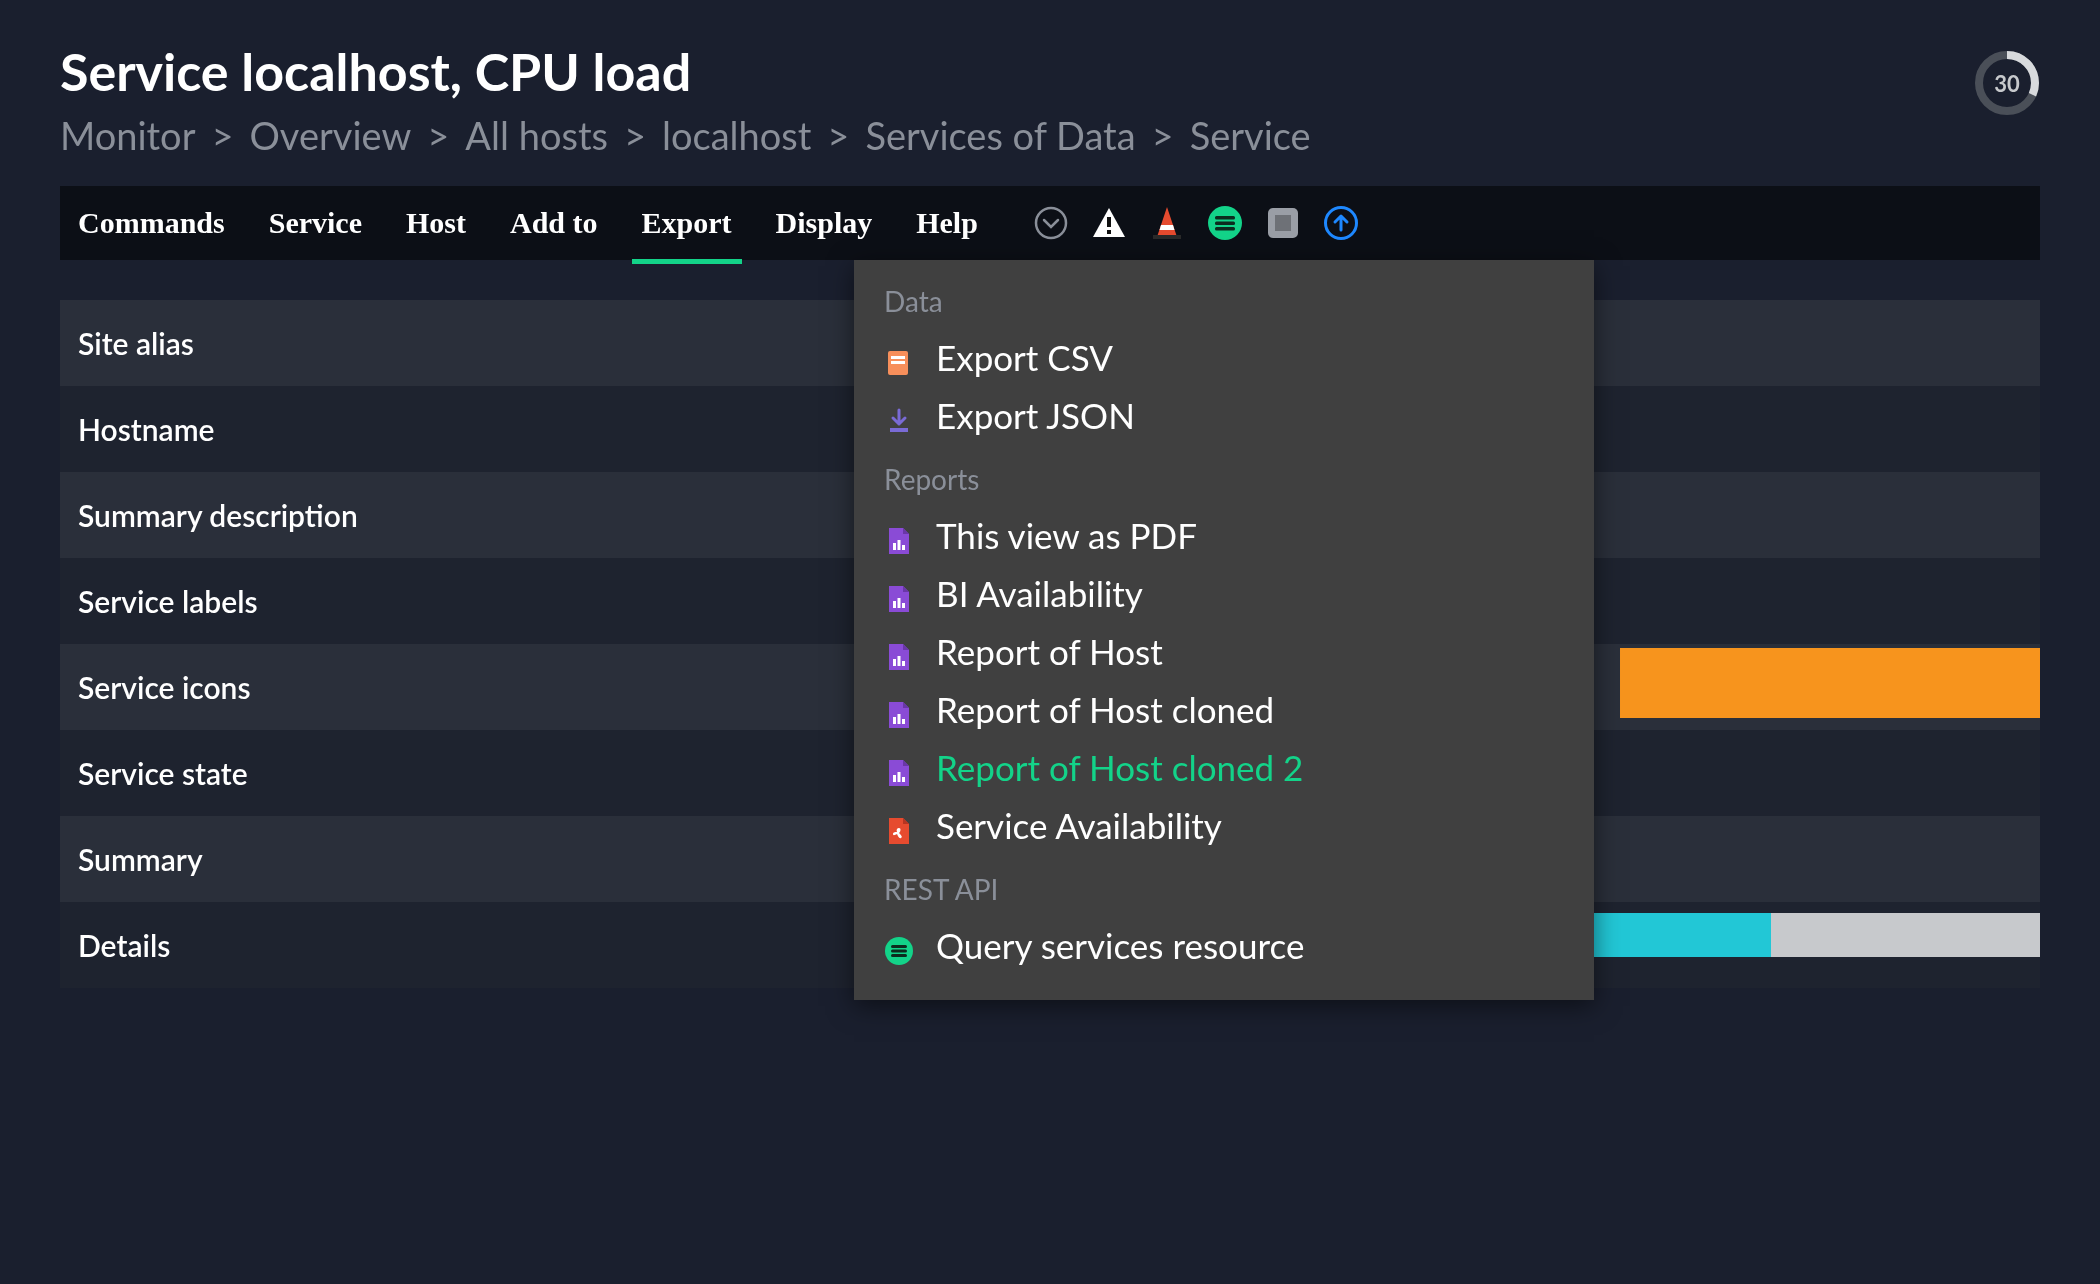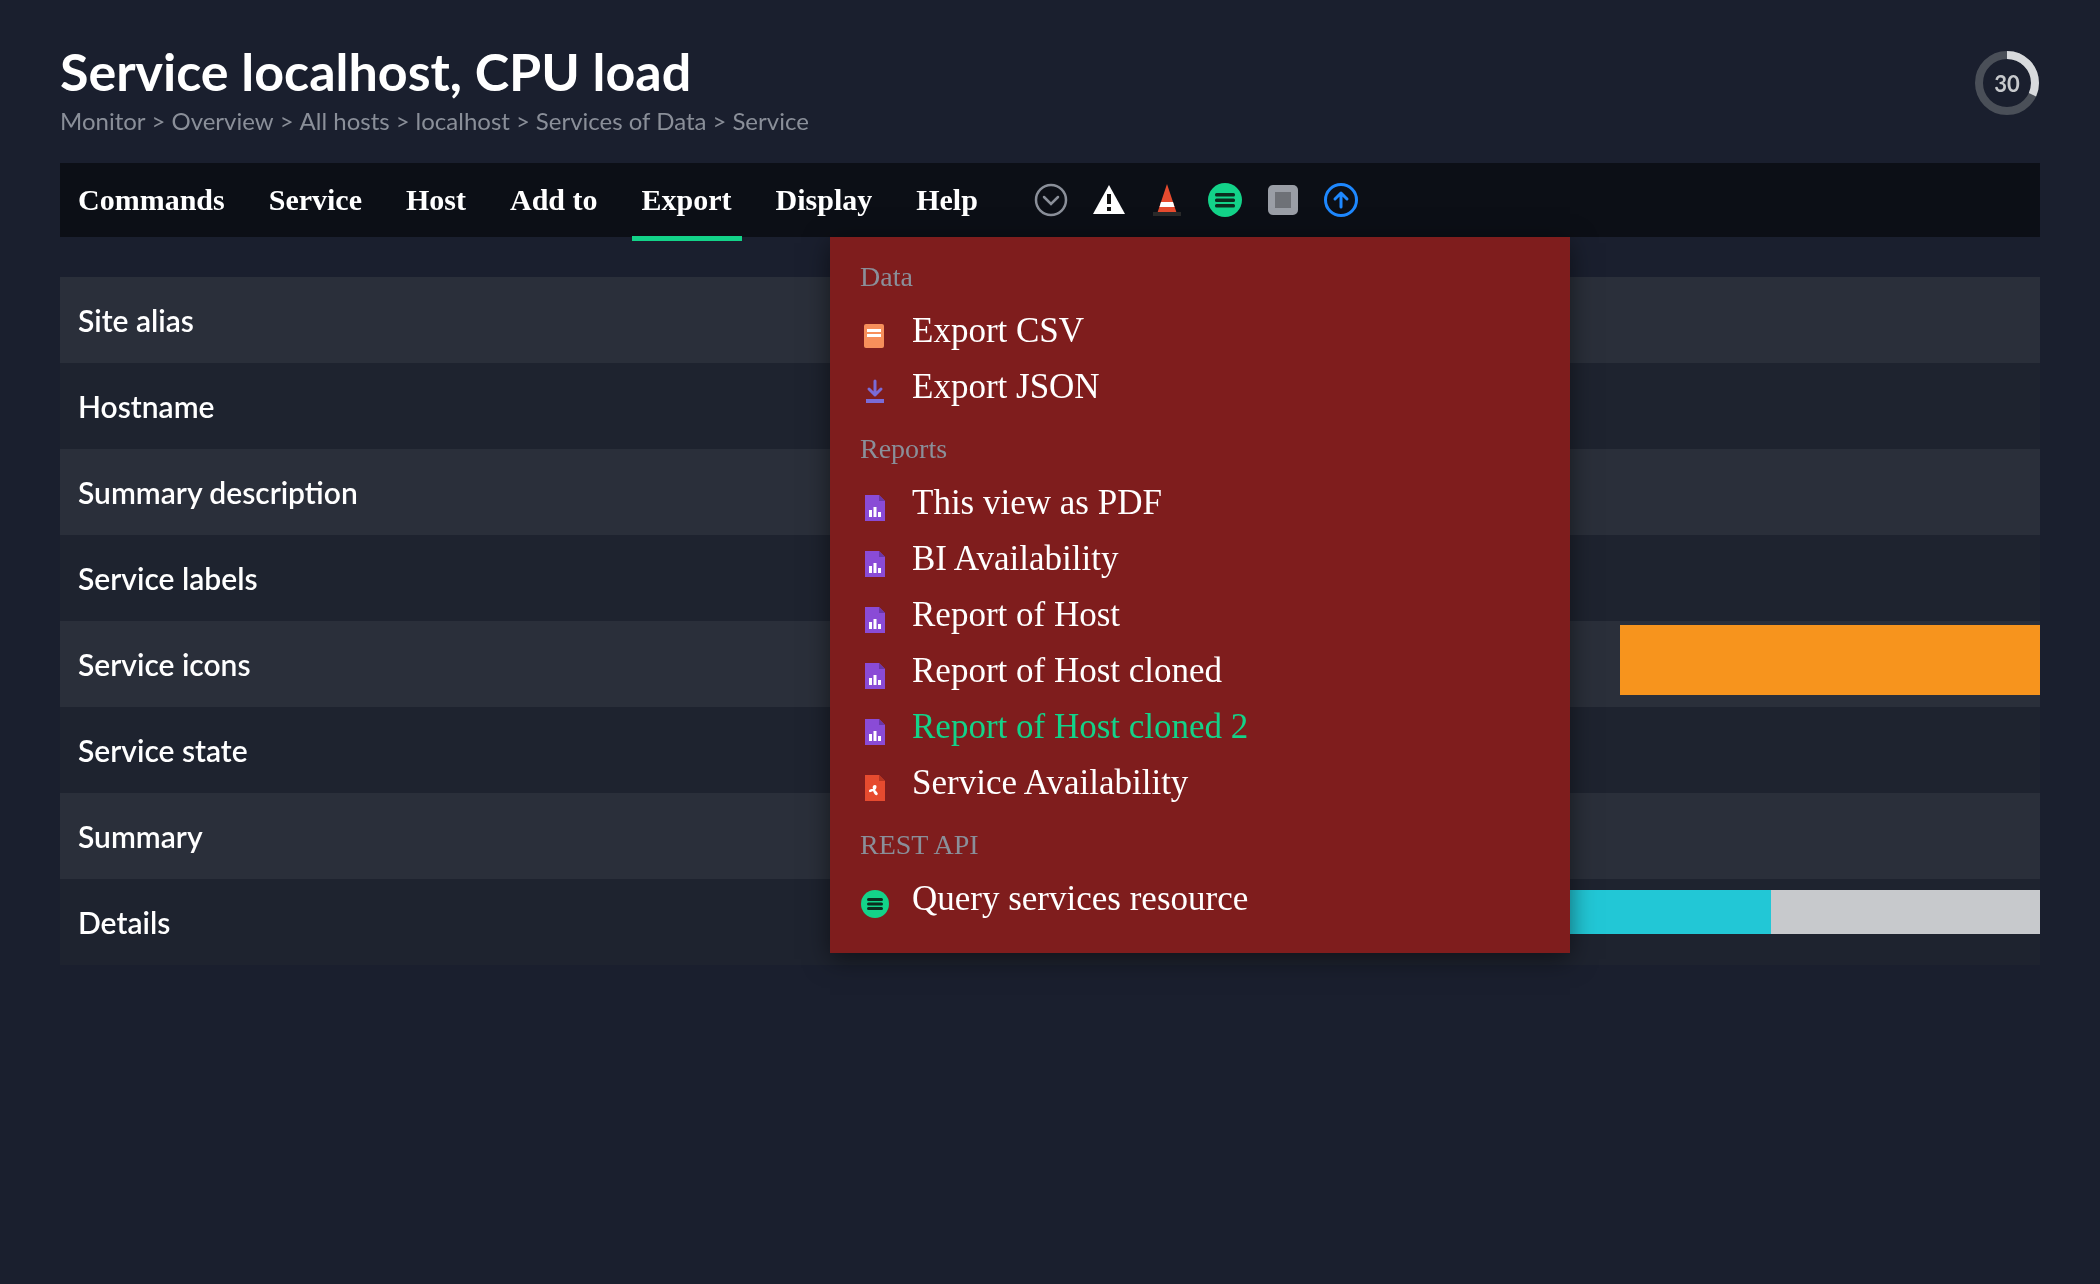--- a/index.html
+++ b/index.html
@@ -17,28 +17,28 @@
   .header {
     display: flex;
     justify-content: space-between;
     align-items: flex-start;
   }
   .title-block { flex: 1; }
   .page-title {
     font-size: 52px;
     font-weight: 700;
     color: #fff;
-    margin-bottom: 4px;
+    margin-bottom: 10px;
   }
   .breadcrumb {
-    font-size: 24px;
+    font-size: 38px;
     color: #8a8f99;
     display: flex;
     flex-wrap: wrap;
-    gap: 6px;
+    gap: 16px;
   }
   .breadcrumb span.sep { color: #8a8f99; }
   .breadcrumb span.crumb { color: #8a8f99; }
   .refresh-ring {
     margin-top: 10px;
     width: 66px;
     height: 66px;
     position: relative;
   }
   .refresh-ring svg { width: 66px; height: 66px; }
@@ -125,27 +125,26 @@
   }
   .perf-bar-fill {
     background: #22c7d6;
     height: 100%;
     width: 45%;
   }
   
   .dropdown {
     position: absolute;
     top: 74px;
-    left: 770px;
+    left: 794px;
     width: 740px;
-    background: #7f1d1d;
+    background: #404040;
     padding: 24px 30px 26px 30px;
     z-index: 50;
     box-shadow: 0 6px 24px rgba(0,0,0,0.5);
-    font-family: Liberation Serif, serif;
   }
   .dd-section-title {
     font-size: 28px;
     color: #8a8f99;
     margin-top: 18px;
     margin-bottom: 10px;
   }
   .dd-section-title.first { margin-top: 0; }
   .dd-item {
     display: flex;

